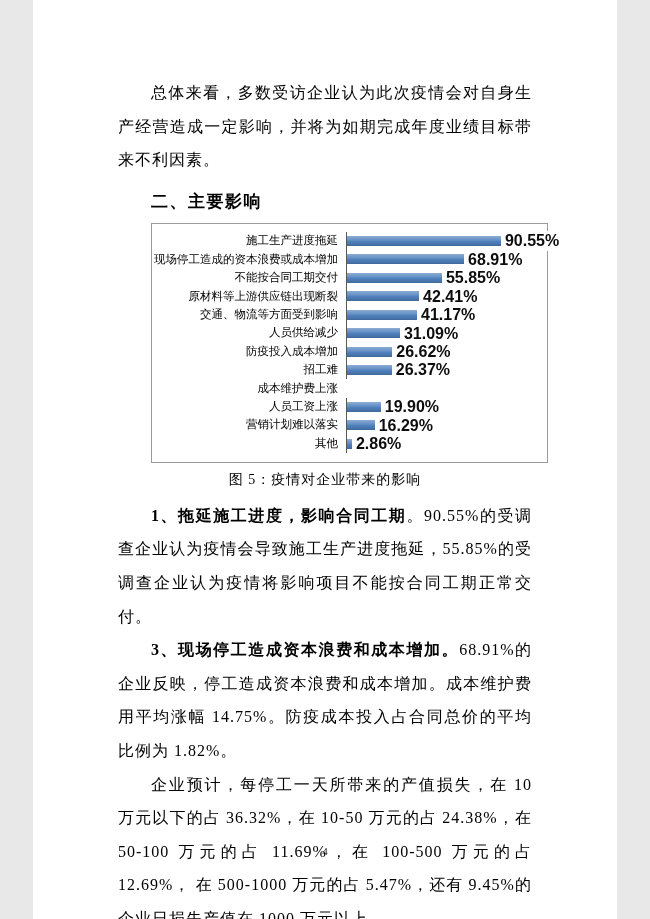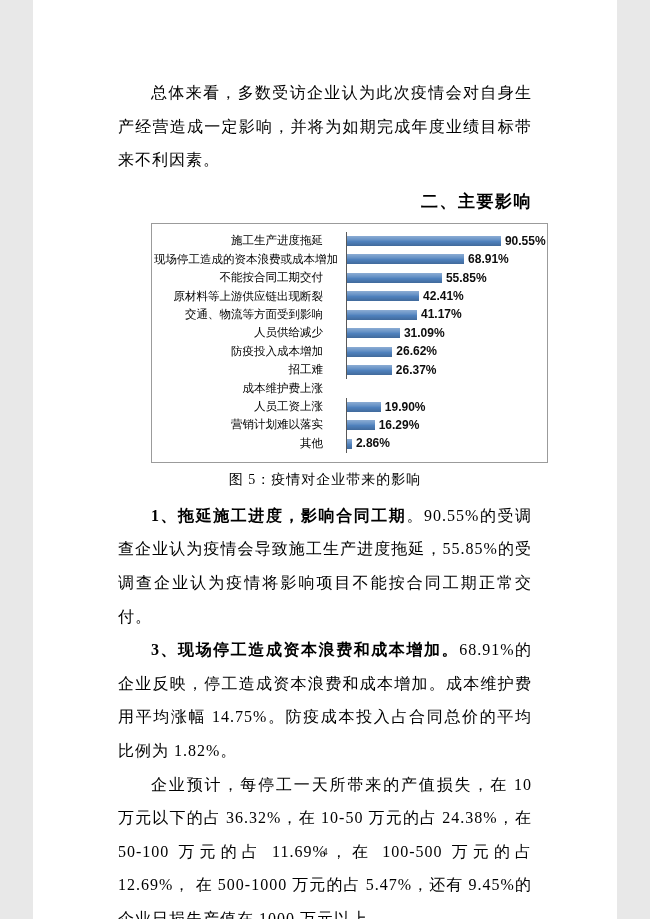--- a/index.html
+++ b/index.html
@@ -27,58 +27,57 @@
   .lead { font-weight: bold; }
 
   .heading {
     margin: 13px 0 0 0;
     font-family: "Liberation Sans", "DejaVu Sans", sans-serif;
     font-size: 17px;
     font-weight: bold;
     line-height: 24px;
     letter-spacing: 1.5px;
     padding-left: 33px;
-    text-align: right;
   }
 
   .chart-box {
     margin: 9px 0 0 33px;
     width: 397px;
     height: 240px;
     border: 1px solid #9b9b9b;
     background: #ffffff;
     padding: 8px 2px 9px 2px;
   }
   .chart-rows { display: flex; flex-direction: column; height: 100%; }
   .crow { flex: 1; display: flex; align-items: center; min-height: 0; }
   .cat {
     flex: 0 0 192px;
     width: 192px;
     text-align: right;
-    padding-right: 23px;
+    padding-right: 8px;
     font-size: 11.5px;
     line-height: 1;
     white-space: nowrap;
   }
   .barzone {
     flex: 1;
     display: flex;
     align-items: center;
     border-left: 1.5px solid #595959;
     height: 100%;
     overflow: visible;
   }
   .bar {
     height: 10px;
     flex: 0 0 auto;
     background-image: linear-gradient(180deg, rgba(255,255,255,0.35) 0%, rgba(255,255,255,0.12) 40%, rgba(0,0,0,0.00) 55%, rgba(0,0,0,0.18) 100%);
   }
   .val {
     font-family: "Liberation Sans", "DejaVu Sans", sans-serif;
-    font-size: 12px;
+    font-size: 16px;
     font-weight: bold;
     color: #0d0d0d;
     padding-left: 4px;
     background: #ffffff;
     white-space: nowrap;
     line-height: 1.2;
   }
 
   .caption {
     margin: 8px 0 10px 0;

